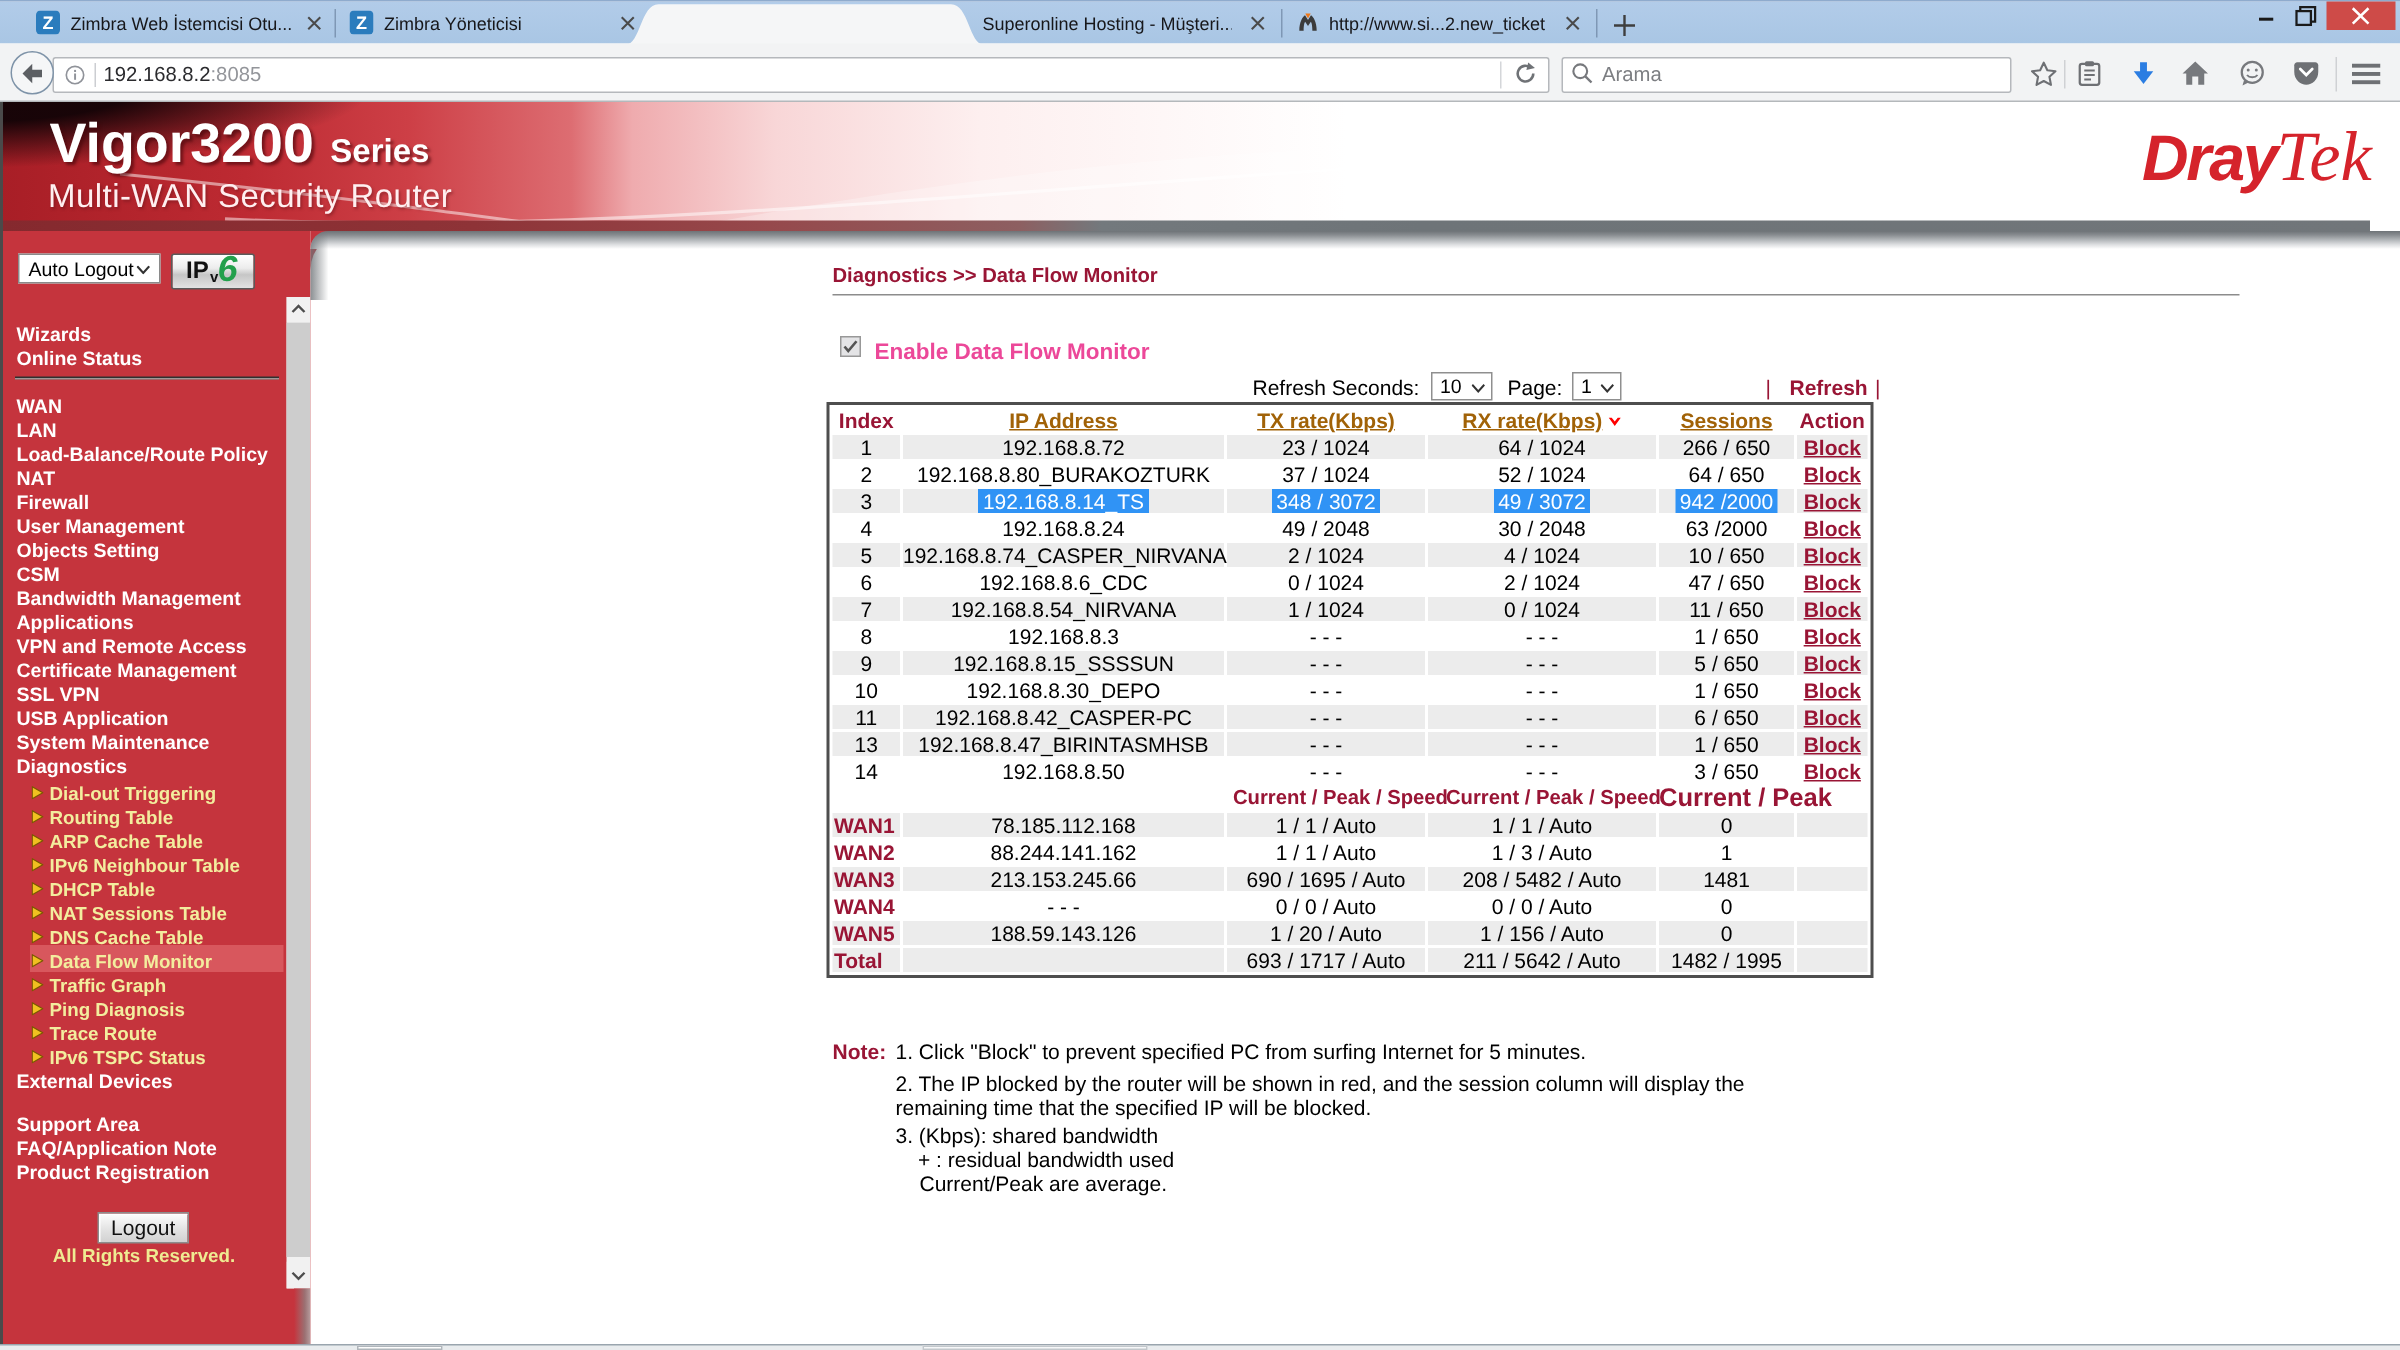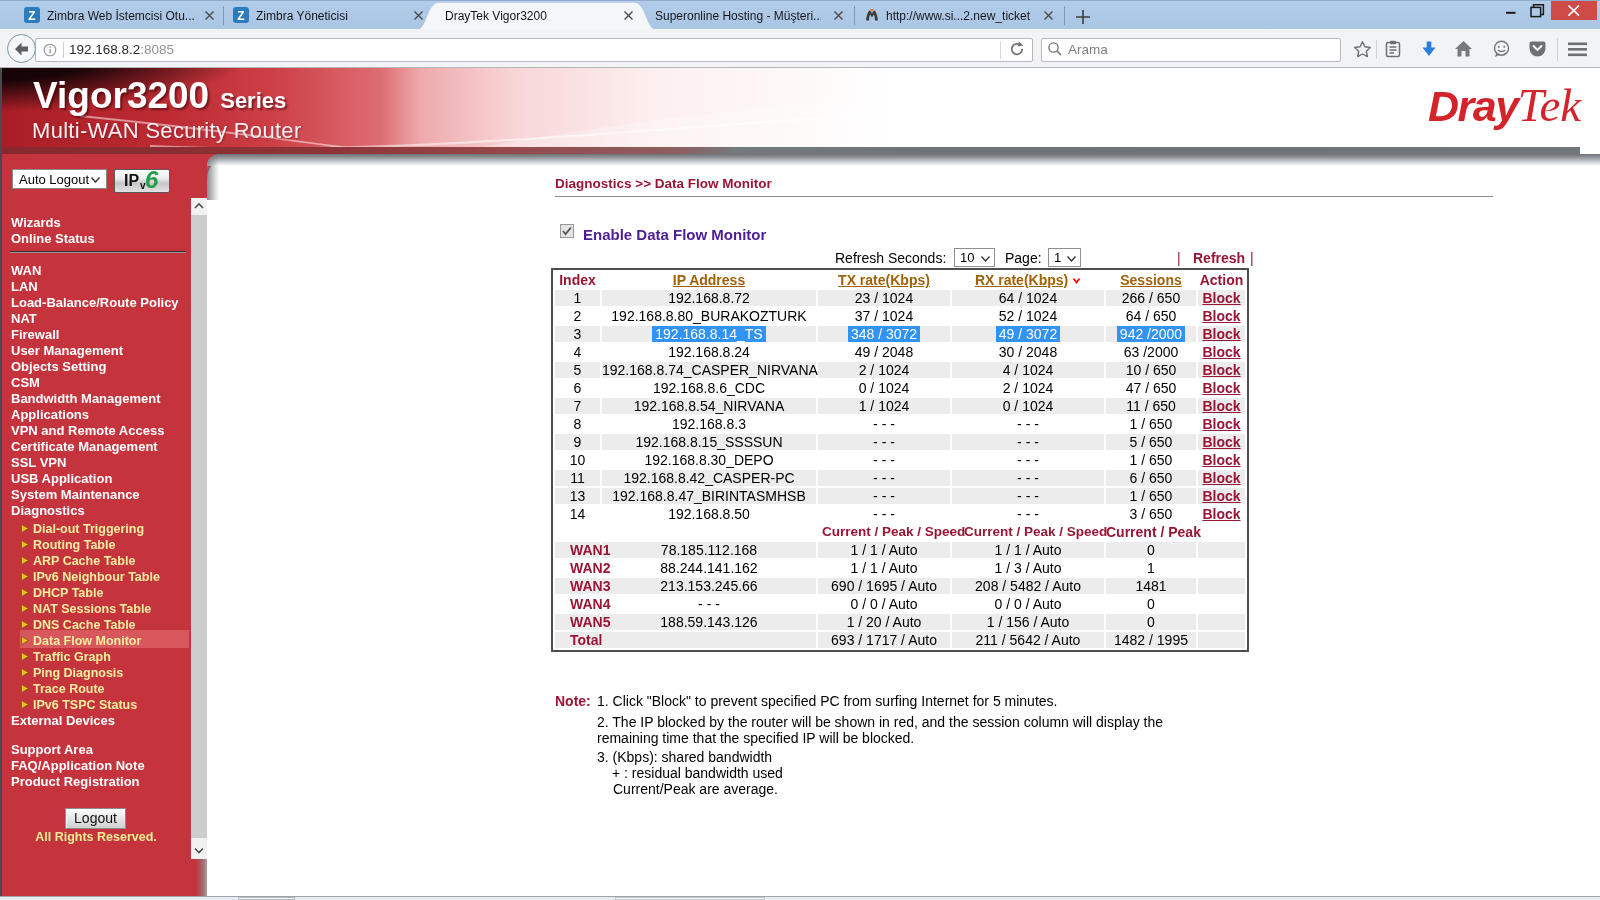--- a/index.html
+++ b/index.html
@@ -69,21 +69,21 @@
   background:linear-gradient(180deg,#6e7377 0%,#888c90 22%,#b0b4b7 48%,#dcdee0 75%,#ffffff 100%); }
 #ccorner { position:absolute; left:0; top:0; width:12px; height:46px; border-top-left-radius:26px;
   background:linear-gradient(90deg,rgba(110,115,119,0.8),rgba(110,115,119,0)); }
 #bottomstrip { position:absolute; left:0; top:896px; width:1600px; height:4px;
   background:#e9ecee; border-top:1px solid #9aa5ae; }
 #dfm { position:absolute; left:551px; top:268px; border-collapse:separate; border-spacing:2px;
   background:#fff; border:2px solid #4e4e4e; table-layout:fixed; width:698px; }
 #dfm td { height:16px; font-size:14px; line-height:16px; text-align:center; padding:0;
   white-space:nowrap; color:#000; }
 #dfm tr.g td { background:#ececec; }
-#dfm td.lbl { text-align:left; padding-left:15px; font-weight:bold; color:#991535; }
+#dfm td.lbl { text-align:left; padding-left:1px; font-weight:bold; color:#991535; }
 #dfm .hd { font-weight:bold; color:#991535; }
 #dfm .hd u, .rlink { font-weight:bold; color:#a16207; }
 #dfm .blk { font-weight:bold; color:#991535; text-decoration:underline; }
 .sel { background:#3093f5; color:#fff; padding:0 3px; }
 .selbox { display:flex; align-items:center; border:1px solid #8f8f8f; background:#fff;
   position:absolute; height:19px; font-size:13px; color:#000; }
 .ctext { position:absolute; height:18px; line-height:18px; font-size:14px; color:#000; white-space:nowrap; }
 .maroon { color:#991535; }
 </style>
 </head>
@@ -108,26 +108,20 @@
       </svg>
     <div class="ttl">Zimbra Yöneticisi</div>
     <svg class="tclose" style="left:189px" viewBox="0 0 13 13">
         <path d="M2.5 2.5 L10.5 10.5 M10.5 2.5 L2.5 10.5" stroke="#4a4a4a" stroke-width="1.4"></path>
       </svg>
   </div>
 
   <svg id="activetab" viewBox="0 0 239 28">
     <path d="M0 27.8 C 10 27.8 10 0.8 22 0.8 L 217 0.8 C 229 0.8 229 27.8 239 27.8 Z" fill="#f5f6f7"></path>
   </svg>
-  <div class="tab" style="left:432px">
-    <div class="ttl" style="left:13px; width:160px; color:#111;">DrayTek Vigor3200</div>
-    <svg class="tclose" style="left:190px" viewBox="0 0 13 13">
-        <path d="M2.5 2.5 L10.5 10.5 M10.5 2.5 L2.5 10.5" stroke="#4a4a4a" stroke-width="1.4"></path>
-      </svg>
-  </div>
   <div class="tab" style="left:641px">
     <div class="ttl" style="left:14px; width:166px;">Superonline Hosting - Müşteri...</div>
     <svg class="tclose" style="left:191px" viewBox="0 0 13 13">
         <path d="M2.5 2.5 L10.5 10.5 M10.5 2.5 L2.5 10.5" stroke="#4a4a4a" stroke-width="1.4"></path>
       </svg>
   </div>
   <div class="tsep" style="left:854px"></div>
   <div class="tab" style="left:850px">
     <svg class="fav" style="left:14px" viewBox="0 0 16 16">
         <path d="M2.2 13.5 C2.2 8 4.3 4.2 6 3.2 L8 6.4 L10 3.2 C11.7 4.2 13.8 8 13.8 13.5 L10.9 13.5 C10.9 9.8 10.4 8.2 9.9 7.5 L8 10.4 L6.1 7.5 C5.6 8.2 5.1 9.8 5.1 13.5 Z" fill="#3b3b3b"></path>
@@ -332,21 +326,21 @@
     <div id="ctop"></div>
     <div id="ccorner"></div>
   </div>
 <div class="abs" style="left:555px;top:176px;font-size:13.5px;font-weight:bold;color:#991535;">Diagnostics &gt;&gt; Data Flow Monitor</div>
 <div class="abs" style="left:555px;top:196px;width:938px;height:1px;background:#8c8c8c;"></div>
 <div class="abs" style="left:560px;top:224px;width:14px;height:14px;background:#e4e4e6;border:1px solid #989898;">
   <svg width="12" height="12" viewBox="0 0 12 12">
       <path d="M2 6 L4.5 9 L10 2.5" fill="none" stroke="#555" stroke-width="1.8"></path>
     </svg>
 </div>
-<div class="abs" style="left:583px;top:226px;font-size:15px;font-weight:bold;color:#4c1d95;">Enable Data Flow Monitor</div>
+<div class="abs" style="left:583px;top:226px;font-size:15px;font-weight:bold;color:#ec4899;">Enable Data Flow Monitor</div>
 <div class="ctext" style="left:835px;top:249px;">Refresh Seconds:</div>
 <div class="selbox" style="left:954px;top:248px;width:41px;">
     <span style="margin-left:5px;">10</span>
     <svg style="position:absolute;right:4px;top:7px" width="9" height="6" viewBox="0 0 9 6">
       <path d="M0.5 0.5 L4.5 5 L8.5 0.5" fill="none" stroke="#333" stroke-width="1.3"></path>
     </svg>
   </div>
 <div class="ctext" style="left:1005px;top:249px;">Page:</div>
 <div class="selbox" style="left:1048px;top:248px;width:33px;">
     <span style="margin-left:5px;">1</span>
@@ -479,21 +473,21 @@
         <td>- - -</td>
         <td>- - -</td>
         <td>3 / 650</td>
         <td class="blk">Block</td>
       </tr>
 <tr>
         <td></td>
         <td></td>
         <td class="hd" style="font-size:13.5px;padding-left:4px">Current / Peak / Speed</td>
         <td class="hd" style="font-size:13.5px;padding-left:12px">Current / Peak / Speed</td>
-        <td class="hd" style="font-size:14px">Current / Peak</td>
+        <td class="hd" style="font-size:17px">Current / Peak</td>
         <td></td>
       </tr>
 <tr class="g">
         <td class="lbl">WAN1</td>
         <td>78.185.112.168</td>
         <td>1 / 1 / Auto</td>
         <td>1 / 1 / Auto</td>
         <td>0</td>
         <td></td>
       </tr>

